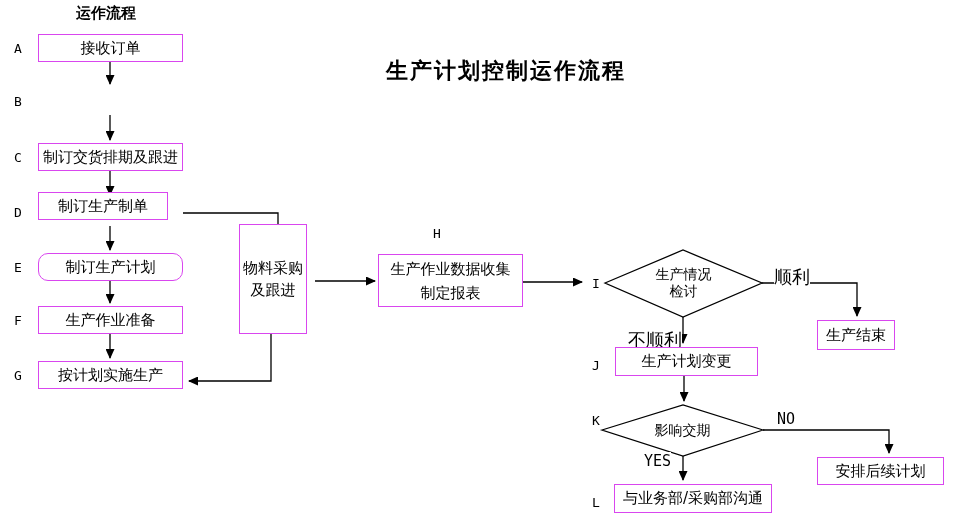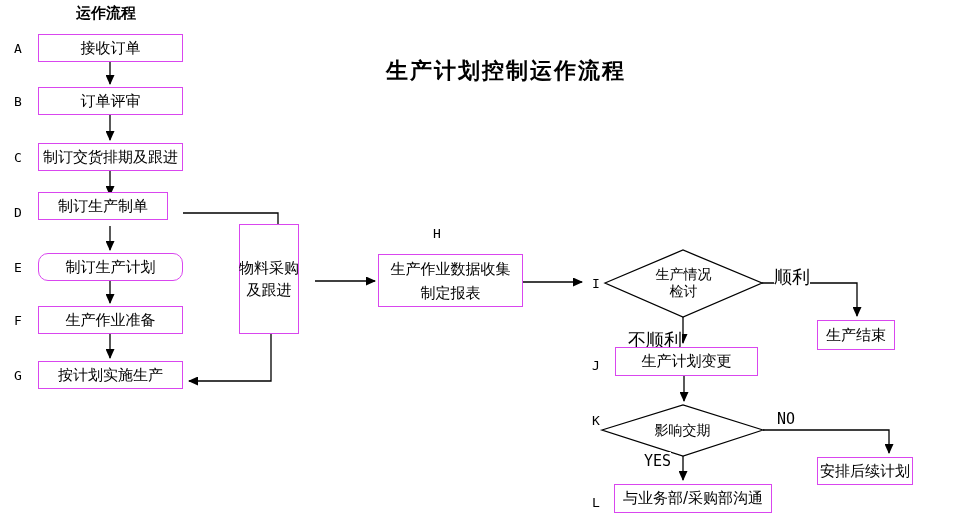--- a/index.html
+++ b/index.html
@@ -125,28 +125,27 @@
 
   <div class="step-letter" style="left:14px; top:41px;">A</div>
   <div class="step-letter" style="left:14px; top:94px;">B</div>
   <div class="step-letter" style="left:14px; top:150px;">C</div>
   <div class="step-letter" style="left:14px; top:205px;">D</div>
   <div class="step-letter" style="left:14px; top:260px;">E</div>
   <div class="step-letter" style="left:14px; top:313px;">F</div>
   <div class="step-letter" style="left:14px; top:368px;">G</div>
 
   <div class="pbox" style="left:38px; top:34px;  width:145px; height:28px;">接收订单</div>
-  <div class="pbox" style="left:38px; top:87px;  width:145px; height:28px;">订单评审</div>
   <div class="pbox" style="left:38px; top:143px; width:145px; height:28px;">制订交货排期及跟进</div>
   <div class="pbox" style="left:38px; top:192px; width:130px; height:28px;">制订生产制单</div>
   <div class="pbox" style="left:38px; top:253px; width:145px; height:28px;border-radius:10px;">制订生产计划</div>
   <div class="pbox" style="left:38px; top:306px; width:145px; height:28px;">生产作业准备</div>
   <div class="pbox" style="left:38px; top:361px; width:145px; height:28px;">按计划实施生产</div>
 
-  <div class="pbox two-line" style="left:239px; top:224px; width:60px; height:110px;">
+  <div class="pbox two-line" style="left:239px; top:224px; width:68px; height:110px;">
     <span>物料采购</span>
     <span>及跟进</span>
   </div>
 
   <div class="step-letter" style="left:433px; top:226px;">H</div>
   <div class="pbox two-line" style="left:378px; top:254px; width:145px; height:53px; line-height:24px;">
     <span>生产作业数据收集</span>
     <span>制定报表</span>
   </div>
 
@@ -160,19 +159,19 @@
   <div class="pbox" style="left:817px; top:320px; width:78px; height:30px;">生产结束</div>
 
   <div class="edge-label" style="left:628px; top:328px;">不顺利</div>
   <div class="step-letter" style="left:592px; top:358px;">J</div>
   <div class="pbox" style="left:615px; top:347px; width:143px; height:29px;">生产计划变更</div>
 
   <div class="step-letter" style="left:592px; top:413px;">K</div>
   <div class="diamond-text" style="left:602px; top:422px; width:161px;">影响交期</div>
 
   <div class="edge-label mono" style="left:777px; top:410px;">NO</div>
-  <div class="pbox" style="left:817px; top:457px; width:96px; height:28px;">安排后续计划</div>
+  <div class="pbox" style="left:817px; top:457px; width:127px; height:28px;">安排后续计划</div>
 
   <div class="edge-label mono" style="left:637px; top:452px;margin-left:7px;">YES</div>
   <div class="step-letter" style="left:592px; top:495px;">L</div>
   <div class="pbox" style="left:614px; top:484px; width:158px; height:29px;">与业务部/采购部沟通</div>
 
 </div>
 
 </body></html>

